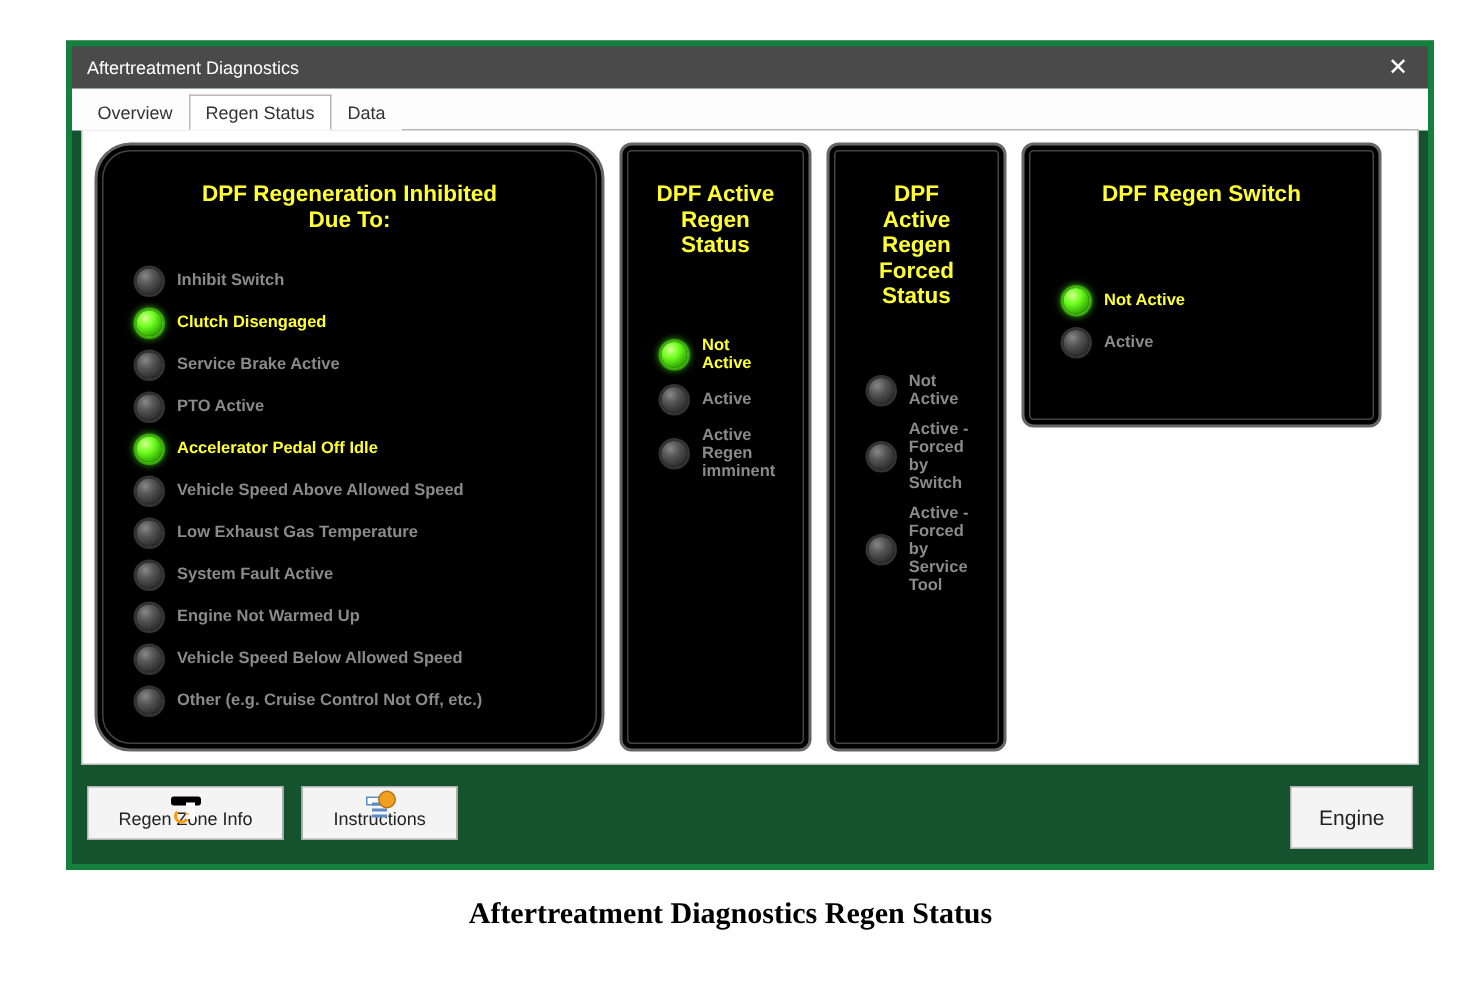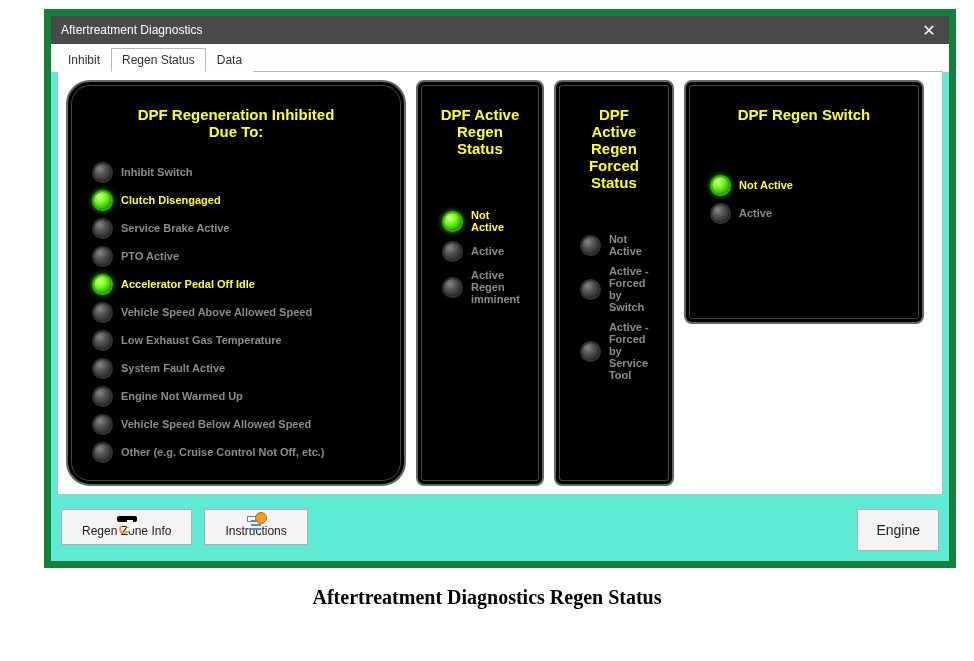--- a/index.html
+++ b/index.html
@@ -5,23 +5,23 @@
   * { box-sizing: border-box; }
   body {
     margin: 0;
     padding: 0;
     font-family: Arial, sans-serif;
     background: #fff;
     width: 974px;
   }
   .window {
     position: relative;
-    margin: 9px 18px 10px 44px;
-    border: 7px solid #15803d;
-    background: #5eead4;
+    margin: 27px 18px 10px 44px;
+    border: 4px solid #15803d;
+    background: #14532d;
   }
   .titlebar {
     height: 28px;
     background: #4a4a4a;
     color: #fff;
     display: flex;
     align-items: center;
     justify-content: space-between;
     padding: 0 8px 0 10px;
     font-size: 12px;
@@ -105,21 +105,21 @@
     box-shadow: 0 0 0 2px #333;
   }
   .led.on {
     background: radial-gradient(circle at 35% 30%, #d6ff90 0%, #6eff20 35%, #2aa000 80%);
     box-shadow: 0 0 6px 1px #55ff22, 0 0 0 2px #2d6d00;
   }
   .col-left  { flex: 0 0 340px; border-radius: 24px; }
   .col-mid   { flex: 0 0 258px; display:flex; flex-direction:row; gap:10px; }
   .col-right { flex: 0 0 240px; }
   .panel.mid-top, .panel.mid-bot { flex:1; }
-  .panel.right { height: 244px; }
+  .panel.right { height: 190px; }
 
   .bottom-bar {
     display: flex;
     justify-content: space-between;
     padding: 8px 10px 10px 10px;
   }
   .bottom-left { display:flex; gap:12px; }
   .btn {
     border: 1px solid #b0b0b0;
     background: #f4f4f4;
@@ -201,21 +201,21 @@
 </head>
 <body>
 
 <div class="window">
   <div class="titlebar">
     <span>Aftertreatment Diagnostics</span>
     <div class="close-x">✕</div>
   </div>
 
   <div class="tabs">
-    <div class="tab">Inhibit</div>
+    <div class="tab">Overview</div>
     <div class="tab active">Regen Status</div>
     <div class="tab">Data</div>
   </div>
 
   <div class="tab-content-border">
     <div class="panels">
 
       <div class="panel col-left">
         <div class="panel-inner">
           <div class="panel-title">

